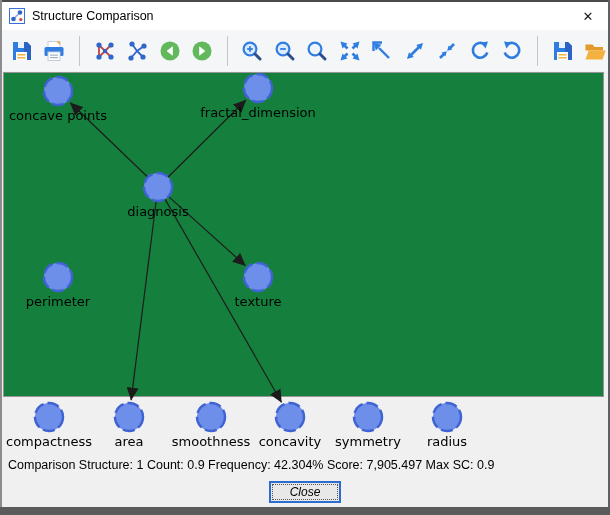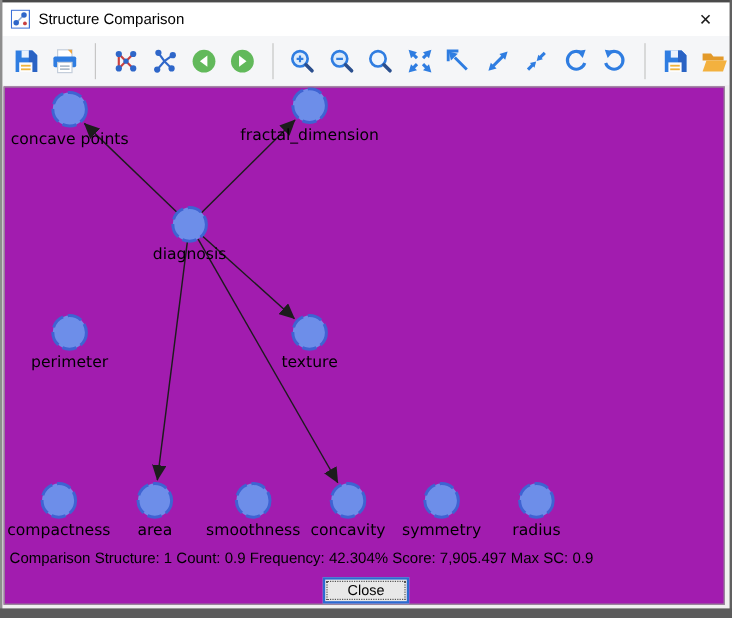--- a/index.html
+++ b/index.html
@@ -18,31 +18,31 @@
   .close-x{width:40px;height:28px;display:flex;align-items:center;justify-content:center;
            font-size:13px;color:#1a1a1a;cursor:default;}
 
   .toolbar{position:absolute;left:2px;top:30px;width:606px;height:41px;background:#f5f6f8;
            display:flex;align-items:center;gap:7px;padding-left:7px;box-sizing:border-box;}
   .tb{display:flex;align-items:center;justify-content:center;width:28px;height:28px;
       padding:0;border:0;background:transparent;}
   .tb svg{display:block;}
   .sep{width:1px;height:30px;background:#c6c6c6;margin:0 5px;}
 
-  .canvas{position:absolute;left:3px;top:72px;width:601px;height:432px;background:#a21caf;
+  .canvas{position:absolute;left:3px;top:72px;width:601px;height:325px;background:#15803d;
           border:1px solid #959595;box-sizing:border-box;}
   .nlabel{font:13px "DejaVu Sans",sans-serif;fill:#000;}
 
   .statusbar{position:absolute;left:2px;top:458px;width:606px;height:18px;
              font-size:12.5px;color:#000;padding-left:6px;box-sizing:border-box;}
 
   .close-btn{position:absolute;left:269px;top:481px;width:72px;height:22px;
              background:#e8e8e8;border:2px solid #2d6bd0;box-sizing:border-box;
              font-family:"Liberation Sans",sans-serif;font-size:12px;color:#000;
-             outline:1px dotted #555;outline-offset:-4px;padding:0;}
+             outline:1px dotted #555;outline-offset:-4px;padding:0;font-style:italic;}
 </style>
 </head>
 <body>
 
 <div class="window">
 
   <div class="titlebar">
     <svg width="16" height="16" viewBox="0 0 16 16">
       <rect x="0.5" y="0.5" width="15" height="15" fill="#fdfdfd" stroke="#3a6fd8"></rect>
       <line x1="4.5" y1="11" x2="11" y2="4.5" stroke="#8aa7d6" stroke-width="1.3"></line>

